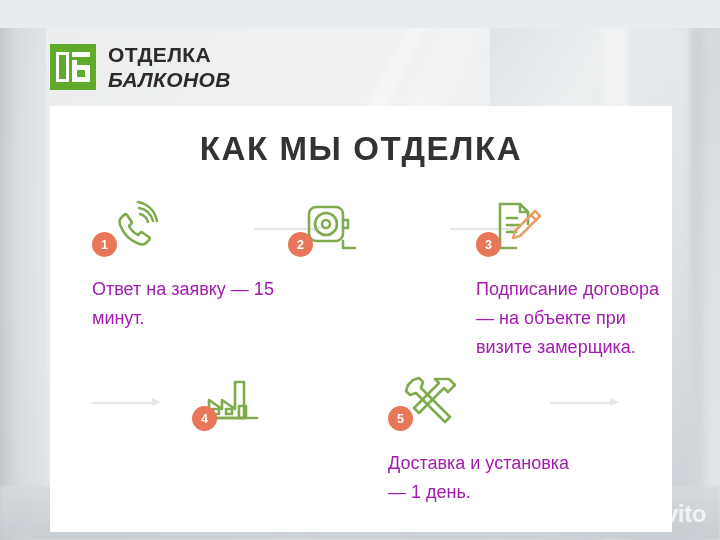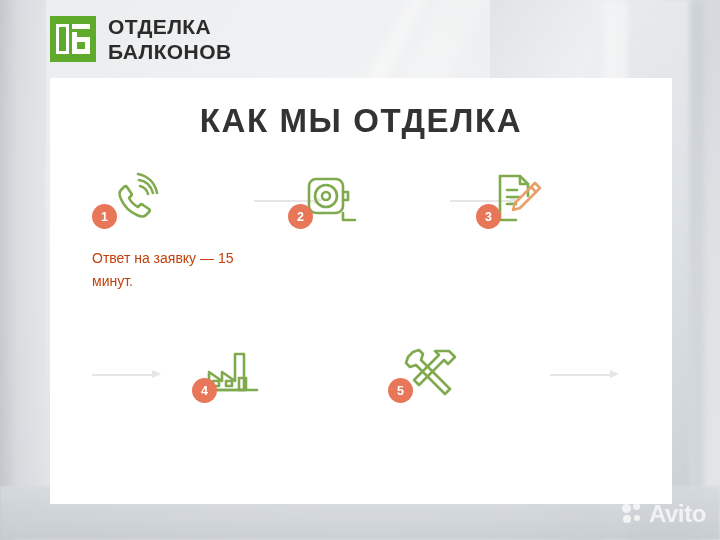--- a/index.html
+++ b/index.html
@@ -1,21 +1,21 @@
 <!DOCTYPE html>
 <html><head>
 <meta charset="utf-8">
 <style>
   html,body{margin:0;padding:0;}
   body{
     width:720px;height:540px;overflow:hidden;
     font-family:"Liberation Sans","DejaVu Sans",sans-serif;
     position:relative;background:#e9ecee;
   }
-  .stage{position:absolute;inset:0;overflow:hidden;}
+  .stage{position:absolute;inset:0;overflow:hidden;margin-top:28px;}
 
   
   .bg{position:absolute;inset:0;background:#eceef0;}
   .bg-l{position:absolute;left:0;top:0;width:46px;height:540px;
         background:linear-gradient(90deg,#c9ccd0 0%,#dfe2e5 40%,#e9ebed 100%);}
   .bg-wall{position:absolute;left:46px;top:0;width:460px;height:540px;
         background:linear-gradient(170deg,#f4f5f6 0%,#eef0f1 45%,#e6e8ea 100%);}
   .bg-frame{position:absolute;right:0;top:0;width:230px;height:540px;
         background:linear-gradient(105deg,#e3e6e9 0%,#f2f4f5 30%,#dcdfe3 62%,#eff1f2 100%);}
   .bg-post{position:absolute;top:0;height:540px;background:rgba(255,255,255,.65);filter:blur(3px);}
@@ -34,21 +34,21 @@
 
   
   .brand{position:absolute;left:50px;top:16px;display:flex;align-items:center;gap:12px;}
   .logo-mark{width:46px;height:46px;position:relative;}
   .logo-mark svg{display:block;}
   .brand-text{display:flex;flex-direction:column;line-height:1.0;}
   .brand-text span{
     font-weight:bold;font-size:21px;letter-spacing:.4px;color:#2b2b2b;
     font-family:"Liberation Sans","DejaVu Sans",sans-serif;
   }
-  .brand-text span.l2{margin-top:4px;}
+  .brand-text span.l2{margin-top:4px;font-style:italic;}
 
   
   .card{position:absolute;left:50px;top:78px;width:622px;height:426px;background:#fff;}
 
   .title{
     position:absolute;left:0;top:24px;width:622px;text-align:center;
     font-size:33px;font-weight:bold;letter-spacing:1.6px;color:#333335;
   }
 
   
@@ -58,21 +58,21 @@
   .step{position:absolute;width:186px;}
   .icon-wrap{position:relative;height:62px;}
   .icon{position:absolute;left:12px;top:0;width:62px;height:62px;}
   .icon svg{display:block;}
   .badge{
     position:absolute;left:0px;top:34px;width:25px;height:25px;border-radius:50%;
     background:#e8775a;color:#fff;font-size:12.5px;font-weight:bold;
     display:flex;align-items:center;justify-content:center;z-index:3;
   }
   .step-text{
-    margin-top:15px;font-size:14px;line-height:1.62;color:#c2410c;
+    margin-top:15px;font-size:18px;line-height:1.62;color:#a21caf;
     font-family:"Liberation Sans","DejaVu Sans",sans-serif;
   }
   .arrow{position:absolute;height:9px;width:72px;}
   .arrow .ln{position:absolute;left:0;top:4px;width:62px;height:1.5px;background:#e6e6e6;}
   .arrow .hd{position:absolute;left:60px;top:0;width:0;height:0;
              border-top:4.5px solid transparent;border-bottom:4.5px solid transparent;
              border-left:9px solid #e6e6e6;}
 
   
   .avito{position:absolute;right:14px;bottom:14px;display:flex;align-items:center;gap:5px;opacity:.72;}
@@ -176,20 +176,21 @@
               <path d="M12 6h20l8 8v12"></path>
               <path d="M12 6v44h16"></path>
               <path d="M32 6v8h8"></path>
               <path d="M19 20h10M19 27h13M19 34h9"></path>
               <path d="M47 13l5 5-20 20-7 2 2-7z" stroke="#e8a06a"></path>
               <path d="M43 17l5 5" stroke="#e8a06a"></path>
             </svg>
           </div>
           <div class="badge">3</div>
         </div>
+        <div class="step-text">Подписание договора — на объекте при визите замерщика.</div>
       </div>
 
     </div>
 
     <div class="row row2">
 
       <div class="arrow" style="left:42px;top:26px;">
         <div class="ln"></div>
           <div class="hd"></div>
       </div>
@@ -212,20 +213,21 @@
       <div class="step" style="left:338px;">
         <div class="icon-wrap">
           <div class="icon">
             <svg width="62" height="62" viewBox="0 0 62 62" fill="none" stroke="#7faa4e" stroke-width="2.6" stroke-linecap="round" stroke-linejoin="round">
               <path d="M13 8l6-2 4 4-2 6 24 24 5 5-5 5-5-5L16 21l-6 2-4-4 2-6z"></path>
               <path d="M49 7l6 6-7 7-4-4-20 20-5 5-5-5 5-5 20-20-4-4z"></path>
             </svg>
           </div>
           <div class="badge">5</div>
         </div>
+        <div class="step-text">Доставка и установка — 1 день.</div>
       </div>
 
       <div class="arrow" style="left:500px;top:26px;">
         <div class="ln"></div>
           <div class="hd"></div>
       </div>
 
     </div>
   </div>
 

